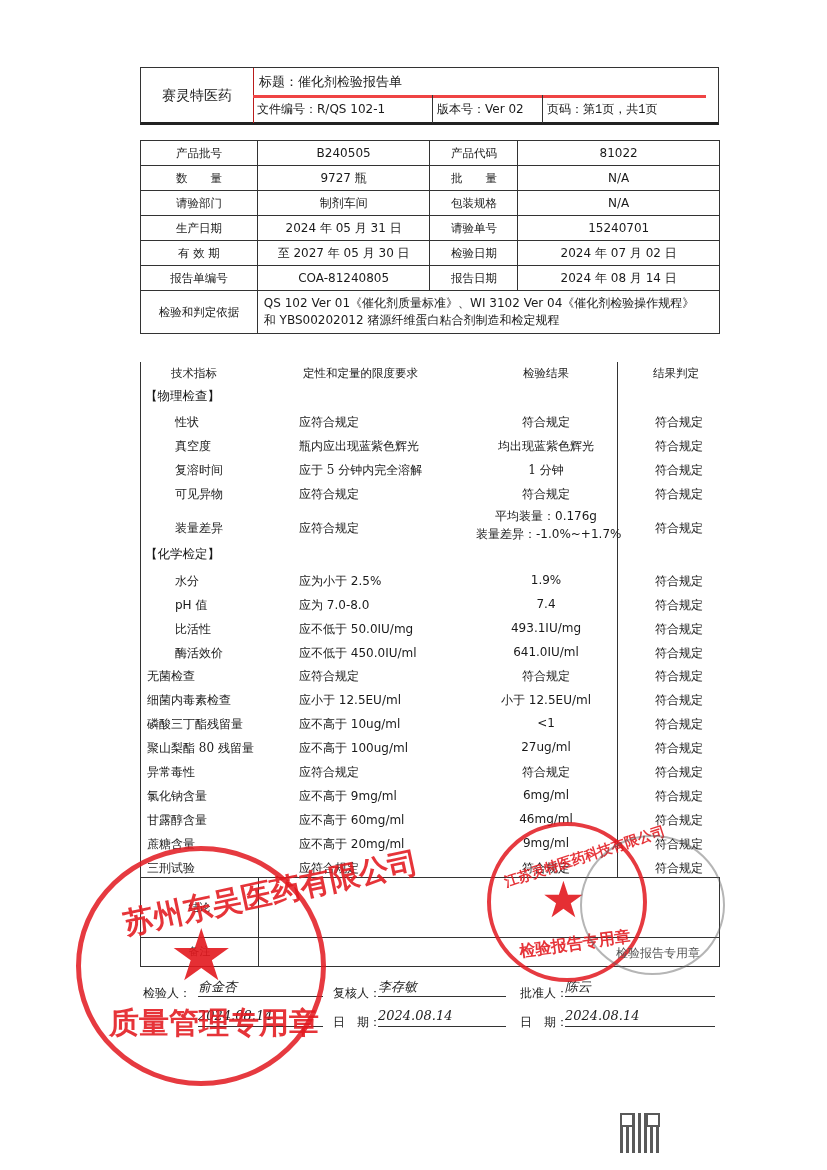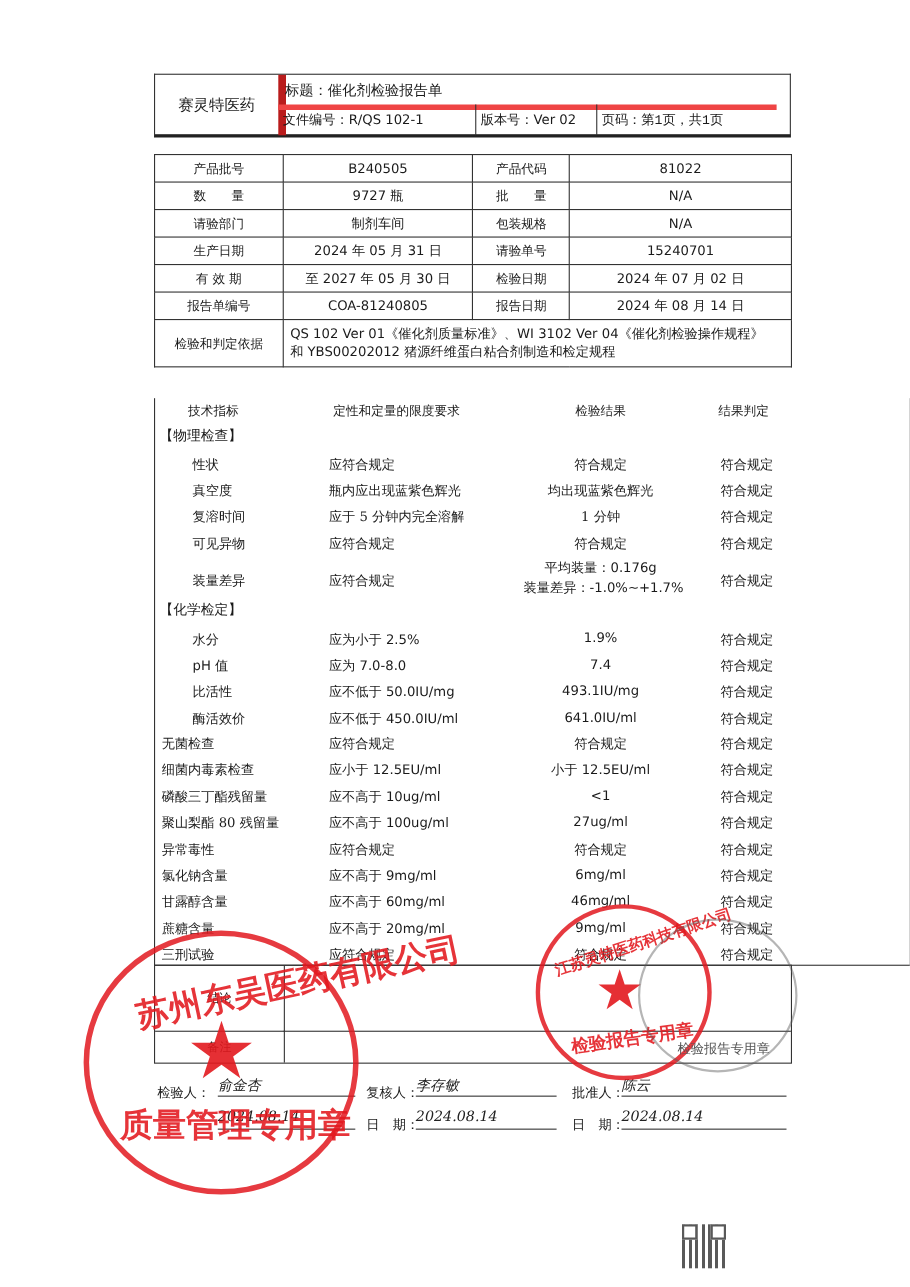--- a/index.html
+++ b/index.html
@@ -1,35 +1,35 @@
 <!DOCTYPE html>
 <html><head>
 <meta charset="utf-8">
 <style>
   html, body { margin:0; padding:0; background:#ffffff; }
   body { width:827px; height:1170px; position:relative; overflow:hidden;
          font-family:"DejaVu Sans", "Liberation Sans", sans-serif; color:#1a1a1a; }
   .abs { position:absolute; }
   
   .hdr { left:140px; top:67px; width:579px; height:58px; border:1px solid #333; border-bottom:3px solid #222; box-sizing:border-box; }
-  .hdr .company { position:absolute; left:0; top:0; width:112px; height:55px; border-right:7px solid #b91c1c; display:flex; align-items:center; justify-content:center; font-size:14px; }
-  .hdr .title { position:absolute; left:112px; top:0; right:12px; height:27px; border-bottom:5px solid #ef4444; display:flex; align-items:center; padding-left:6px; font-size:13px;text-align:right; }
+  .hdr .company { position:absolute; left:0; top:0; width:112px; height:55px; border-right:1px solid #b91c1c; display:flex; align-items:center; justify-content:center; font-size:14px; }
+  .hdr .title { position:absolute; left:112px; top:0; right:12px; height:27px; border-bottom:3px solid #ef4444; display:flex; align-items:center; padding-left:6px; font-size:13px;text-align:right; }
   .hdr .sub { position:absolute; top:27px; height:28px; display:flex; align-items:center; padding-left:4px; font-size:12px; box-sizing:border-box; }
   .hdr .sub1 { left:112px; width:180px; border-right:1px solid #333; }
   .hdr .sub2 { left:292px; width:110px; border-right:1px solid #333; }
   .hdr .sub3 { left:402px; right:0;font-family:Liberation Mono, monospace; }
 
   
   table.info { position:absolute; left:140px; top:140px; width:580px; border-collapse:collapse; font-size:12px; }
   table.info td { border:1px solid #333; height:24px; text-align:center; padding:0; }
   table.info td.lab { font-family:"DejaVu Serif", serif; font-size:11.5px; }
   table.info td.basis { text-align:left; padding:2px 6px; line-height:17px; height:38px; }
 
   
-  .tests { left:140px; top:362px; width:688px; height:516px; border:1px solid #333; border-top:none; box-sizing:border-box; }
+  .tests { left:140px; top:362px; width:478px; height:516px; border:1px solid #333; border-top:none; box-sizing:border-box; }
   .row { position:absolute; left:0; width:578px; height:24px; font-size:12px; }
   .row span { position:absolute; top:4px; white-space:nowrap; }
   .row .c1 { left:0; width:100px; }
   .row .c2 { left:158px;text-align:center; }
   .row .c3 { left:335px; width:140px; text-align:center; }
   .row .c4 { left:514px; }
   .row.hd span { font-family:"DejaVu Serif", serif; font-size:11.5px; }
   .row .c1.ind { left:34px; }
   .row .c1.flush { left:6px; }
   .section { position:absolute; left:4px; font-size:12.5px; }

